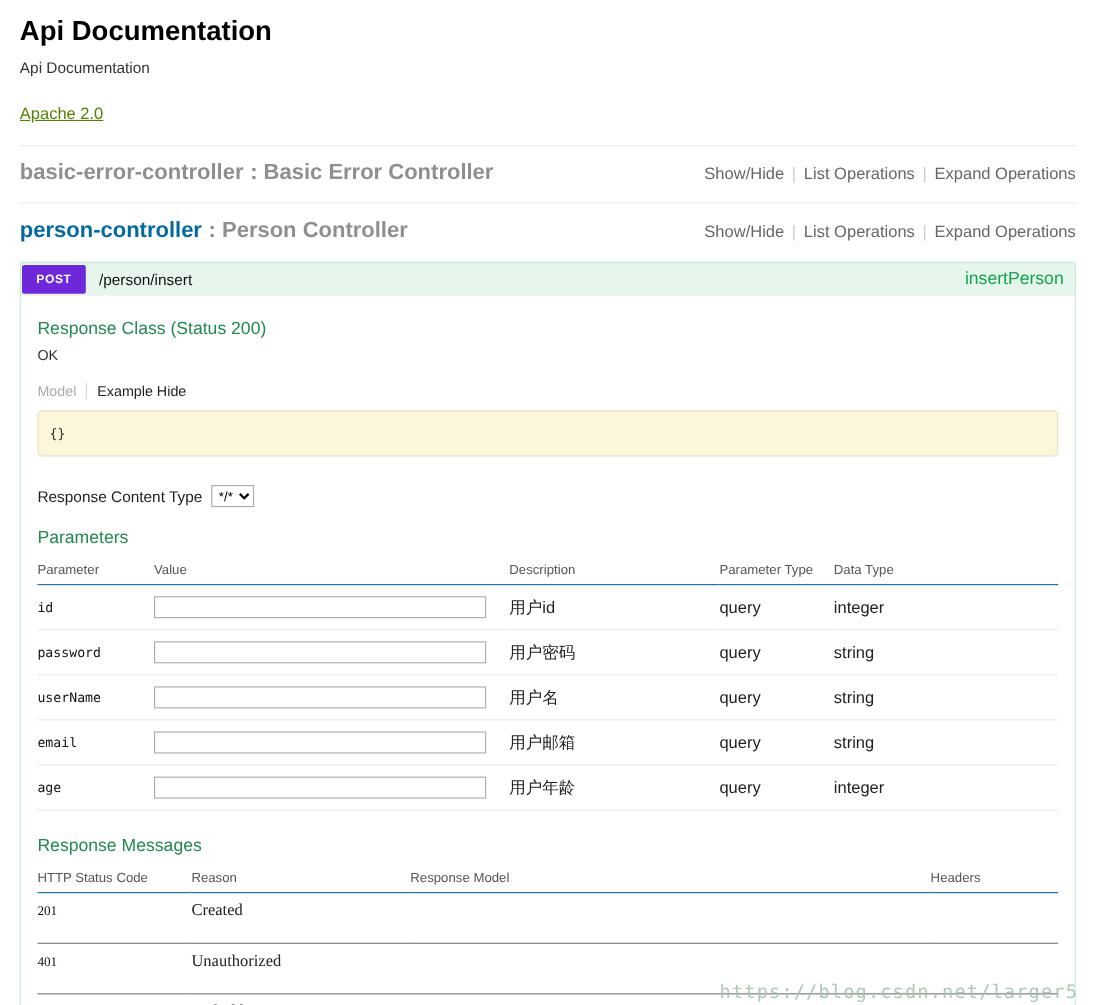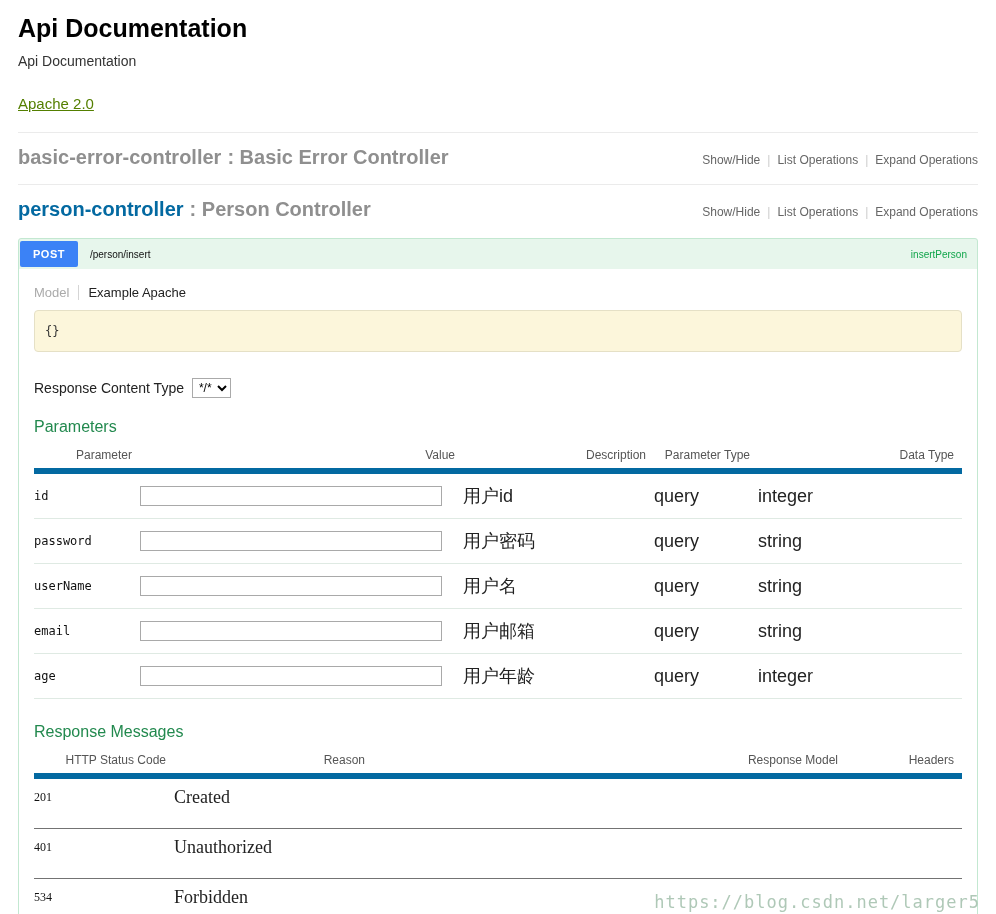--- a/index.html
+++ b/index.html
@@ -20,39 +20,39 @@
   .license-link { font-size: 15px; color: #547f00; text-decoration: underline; cursor: pointer; display: inline-block; margin-bottom: 20px; }
 
   .divider { border-top: 1px solid #ebebeb; margin: 0; }
 
   
   .controller-row { display: flex; align-items: baseline; justify-content: space-between; padding: 13px 0 15px 0; gap: 40px; }
   .controller-title { font-size: 20px; font-weight: bold; margin: 0; }
   .controller-title .cname { color: #0369a1; cursor: pointer; }
   .controller-row.collapsed .cname { color: #8f8f8f; }
   .controller-title .cdesc { color: #8f8f8f; margin-left: 6px; }
-  .controller-links { font-size: 12px; color: #666; white-space: nowrap; }
+  .controller-links { font-size: 15px; color: #666; white-space: nowrap; }
   .controller-links a { color: #666; text-decoration: none; cursor: pointer; }
   .controller-links .bar { color: #cccccc; margin: 0 7px; }
 
   
   .operation {
     border: 1px solid #c3e8d1;
     border-radius: 3px;
     background: #e7f6ec;
     margin: 2px 0 6px 0;
   }
   .op-header { display: flex; align-items: center; height: 30px; cursor: pointer; }
   .method-badge {
-    background: #3b82f6; color: #fff;
+    background: #6d28d9; color: #fff;
     font-size: 11px; font-weight: bold; letter-spacing: 0.5px;
     padding: 7px 13px; border-radius: 2px; margin: 1px 0 1px 1px;
   }
-  .op-path { font-size: 10px; color: #111; margin-left: 12px; text-decoration: none; }
-  .op-nickname { margin-left: auto; margin-right: 10px; font-size: 10px; color: #10a54a; text-decoration: none; }
+  .op-path { font-size: 14px; color: #111; margin-left: 12px; text-decoration: none; }
+  .op-nickname { margin-left: auto; margin-right: 10px; font-size: 16px; color: #10a54a; text-decoration: none; }
 
   .op-content { background: #ffffff; padding: 16px 15px 14px 15px; margin-bottom: 20px; }
 
   .green-heading { font-size: 16px; font-weight: 500; color: #22894e; margin: 6px 0 6px 0; }
   .status-ok { font-size: 13px; color: #333; margin: 2px 0 18px 0; }
 
   
   .signature-tabs { font-size: 13px; margin-bottom: 10px; display: flex; align-items: flex-end; }
   .tab { cursor: pointer; }
   .tab.inactive { color: #aaaaaa; }
@@ -68,29 +68,29 @@
   .rct-row { display: flex; align-items: center; font-size: 14px; color: #222; margin-bottom: 20px; }
   .rct-row select {
     margin-left: 8px; font-size: 12px;
     font-family: "Liberation Sans", sans-serif;
     border: 1px solid #aaa; background: #fff; padding: 1px 2px; height: 20px;
   }
 
   
   table { width: 100%; border-collapse: collapse; table-layout: fixed; }
   th {
-    text-align: right; font-weight: normal; font-size: 12px; color: #555;
-    padding: 6px 8px 6px 0; border-bottom: 6px solid #0369a1;
+    text-align: left; font-weight: normal; font-size: 12px; color: #555;
+    padding: 6px 8px 6px 0; border-bottom: 1px solid #0369a1;
   }
   .params-table td { padding: 10px 8px 10px 0; border-bottom: 1px solid #dfeae3; vertical-align: middle; }
   .mono { font-family: "DejaVu Sans Mono", "Liberation Mono", monospace; font-size: 12px; color: #111; }
   .params-table input[type="text"] {
     width: 302px; height: 20px; border: 1px solid #a9a9a9; background: #fff; padding: 2px 4px; font-size: 12px;
   }
-  .cell-text { font-size: 18px; color: #222; }
+  .cell-text { font-size: 15px; color: #222; }
   .params-table { margin-bottom: 24px; }
 
   .messages-table td { padding: 8px 8px 20px 0; border-bottom: 1px solid #737373; vertical-align: middle; font-family: Liberation Serif, serif; }
   .messages-table { margin-bottom: 12px; }
 
   .watermark {
     position: absolute; right: 16px; bottom: 2px;
     font-family: "DejaVu Sans Mono", "Liberation Mono", monospace;
     font-size: 17px; letter-spacing: 1px;
     color: #a7c3b0; opacity: 0.9;
@@ -135,24 +135,26 @@
   <div class="operation">
 
     <div class="op-header">
       <span class="method-badge">POST</span>
       <a class="op-path">/person/insert</a>
       <a class="op-nickname">insertPerson</a>
     </div>
 
     <div class="op-content">
 
+      <div class="green-heading">Response Class (Status 200)</div>
+      <p class="status-ok">OK</p>
 
       <div class="signature-tabs">
         <span class="tab inactive">Model</span>
-        <span class="tab active">Example Apache</span>
+        <span class="tab active">Example Hide</span>
       </div>
 
       <div class="example-box">{}</div>
 
       <div class="rct-row">
         <span>Response Content Type</span>
         <select>
           <option>*/*</option>
         </select>
       </div>

